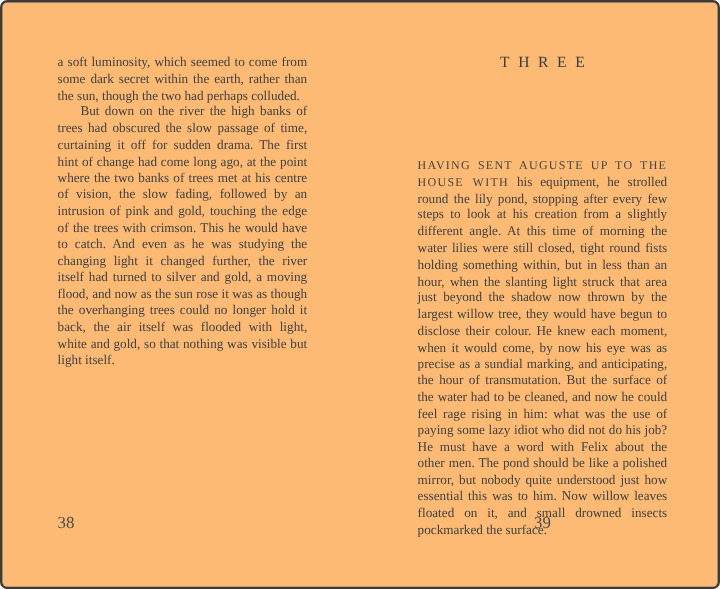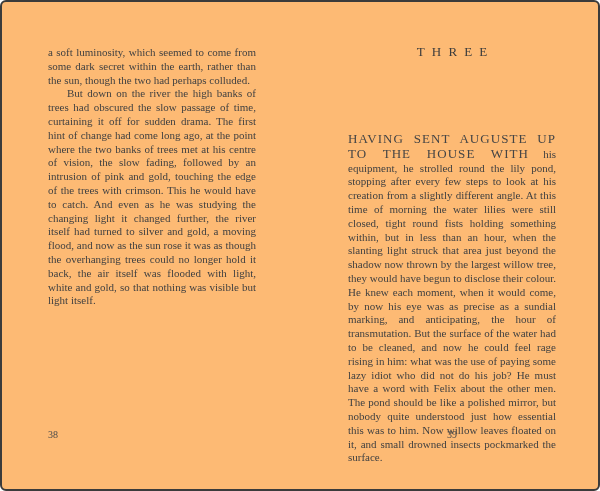--- a/index.html
+++ b/index.html
@@ -42,28 +42,28 @@
       text-align: center;
       letter-spacing: 0.55em;
       padding-left: 0.55em; 
       color: #3c3c3c;
       line-height: 12px;
     }
     .opening-para {
       margin-top: 74px !important;
     }
     .lead-in {
-      font-size: 13px;
+      font-size: 10px;
       letter-spacing: 1.05px;
       color: #454545;
     }
     .folio {
       position: absolute;
       top: 427px;
-      font-size: 10px;
+      font-size: 14px;
       color: #4a4a4a;
       font-family: "Liberation Serif", serif;
     }
     .folio-left { left: 46px; }
     .folio-right {
       left: 346px;
       width: 208px;
       text-align: center;
     }
   </style>

